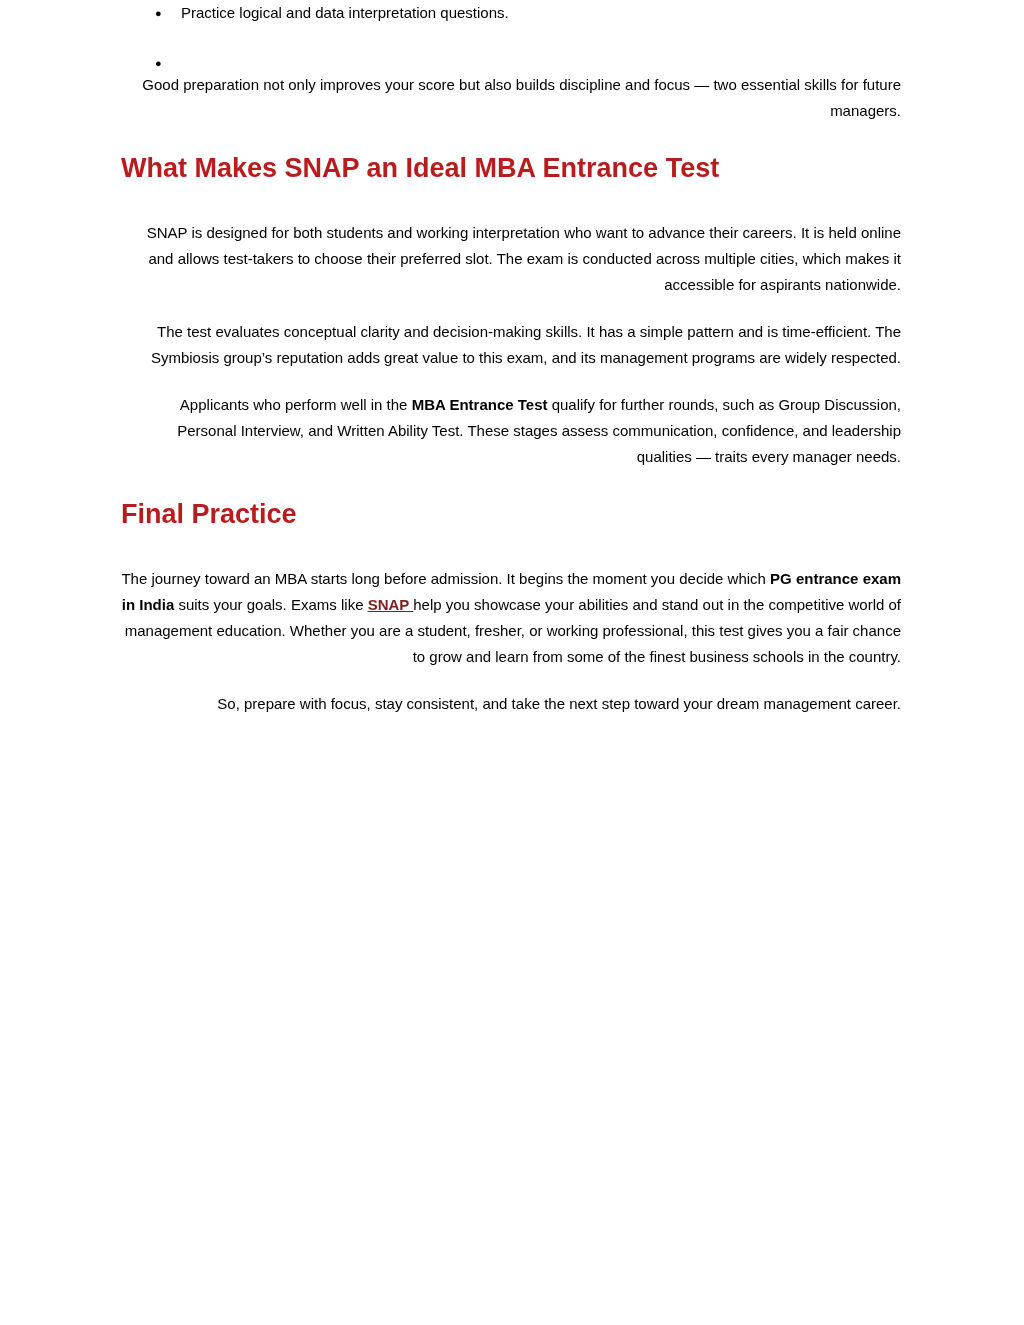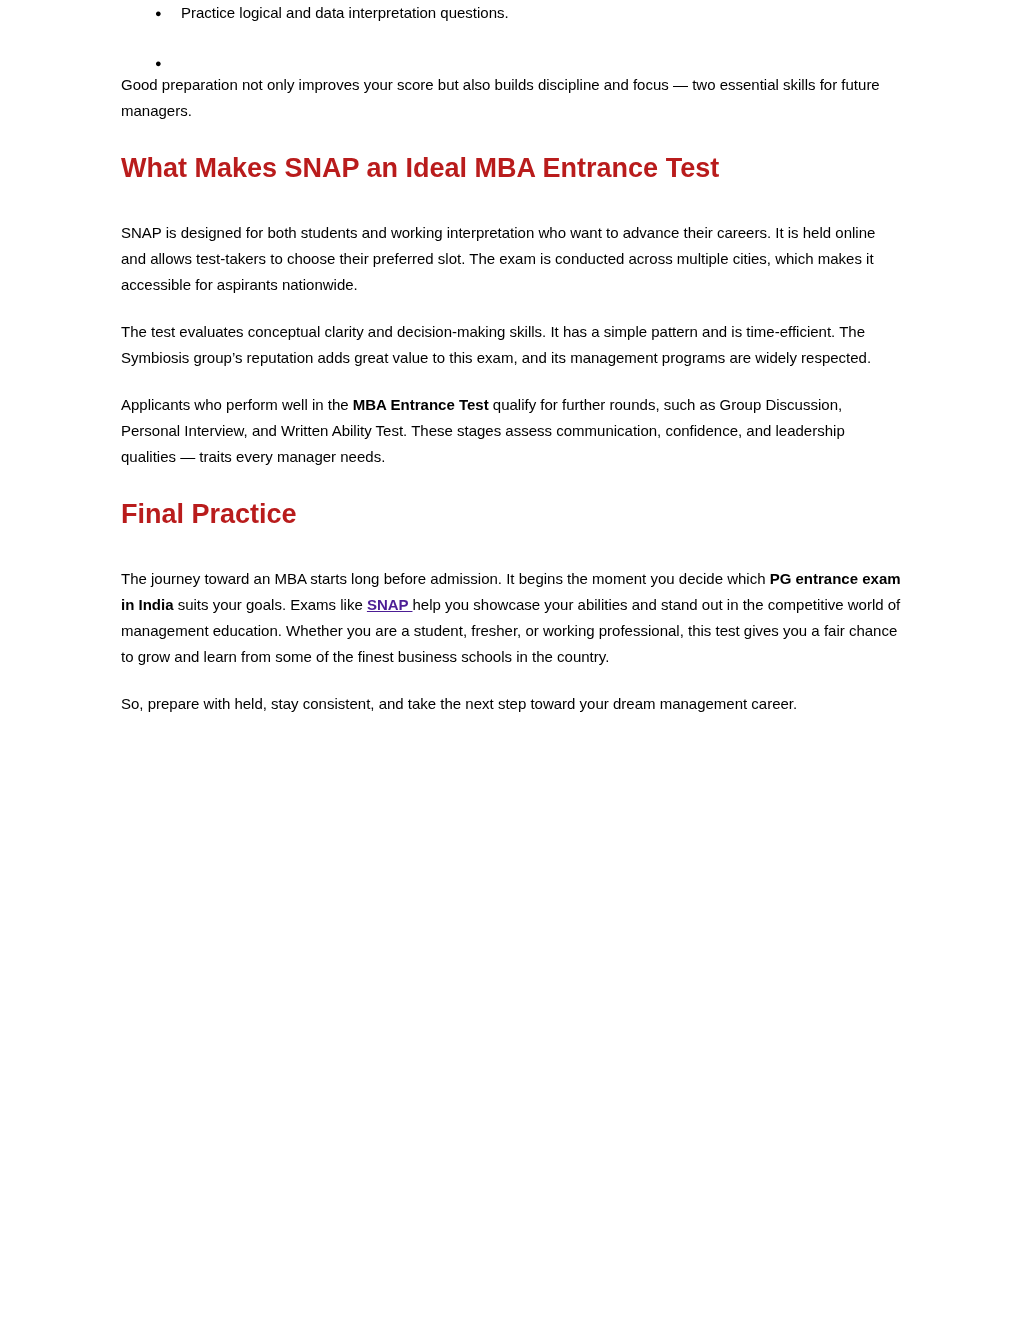--- a/index.html
+++ b/index.html
@@ -37,31 +37,32 @@
   .bullet-glyph {
     position: absolute;
     left: 34px;
     top: 0;
     font-size: 11px;
     line-height: 26px;
     color: #000000;
   }
   p.doc-p {
     margin: 0 0 21px 0;
+    text-align: right;
   }
   h1.doc-h {
     font-size: 27px;
     line-height: 32px;
     font-weight: 700;
     margin: 28px 0 36px 0;
     color: #b91c1c;
   }
   .bold { font-weight: 700; margin-top: 44px; }
   a.doc-link {
-    color: #4c1d95;
+    color: #7f1d1d;
     font-weight: 700;
     text-decoration: underline;
     cursor: pointer;
   }
 </style>
 </head>
 <body>
 
 <div class="page">
 
@@ -82,15 +83,15 @@
   <p class="doc-p">SNAP is designed for both students and working interpretation who want to advance their careers. It is held online and allows test-takers to choose their preferred slot. The exam is conducted across multiple cities, which makes it accessible for aspirants nationwide.</p>
 
   <p class="doc-p">The test evaluates conceptual clarity and decision-making skills. It has a simple pattern and is time-efficient. The Symbiosis group’s reputation adds great value to this exam, and its management programs are widely respected.</p>
 
   <p class="doc-p"><span>Applicants who perform well in the </span><span class="bold">MBA Entrance Test</span><span> qualify for further rounds, such as Group Discussion, Personal Interview, and Written Ability Test. These stages assess communication, confidence, and leadership qualities — traits every manager needs.</span></p>
 
   <h1 class="doc-h">Final Practice</h1>
 
   <p class="doc-p"><span>The journey toward an MBA starts long before admission. It begins the moment you decide which </span><span class="bold">PG entrance exam in India</span><span> suits your goals. Exams like </span><a class="doc-link" href="#">SNAP </a><span>help you showcase your abilities and stand out in the competitive world of management education. Whether you are a student, fresher, or working professional, this test gives you a fair chance to grow and learn from some of the finest business schools in the country.</span></p>
 
-  <p class="doc-p">So, prepare with held, stay consistent, and take the next step toward your dream management career.</p>
+  <p class="doc-p">So, prepare with focus, stay consistent, and take the next step toward your dream management career.</p>
 
 </div>
 
 </body></html>

